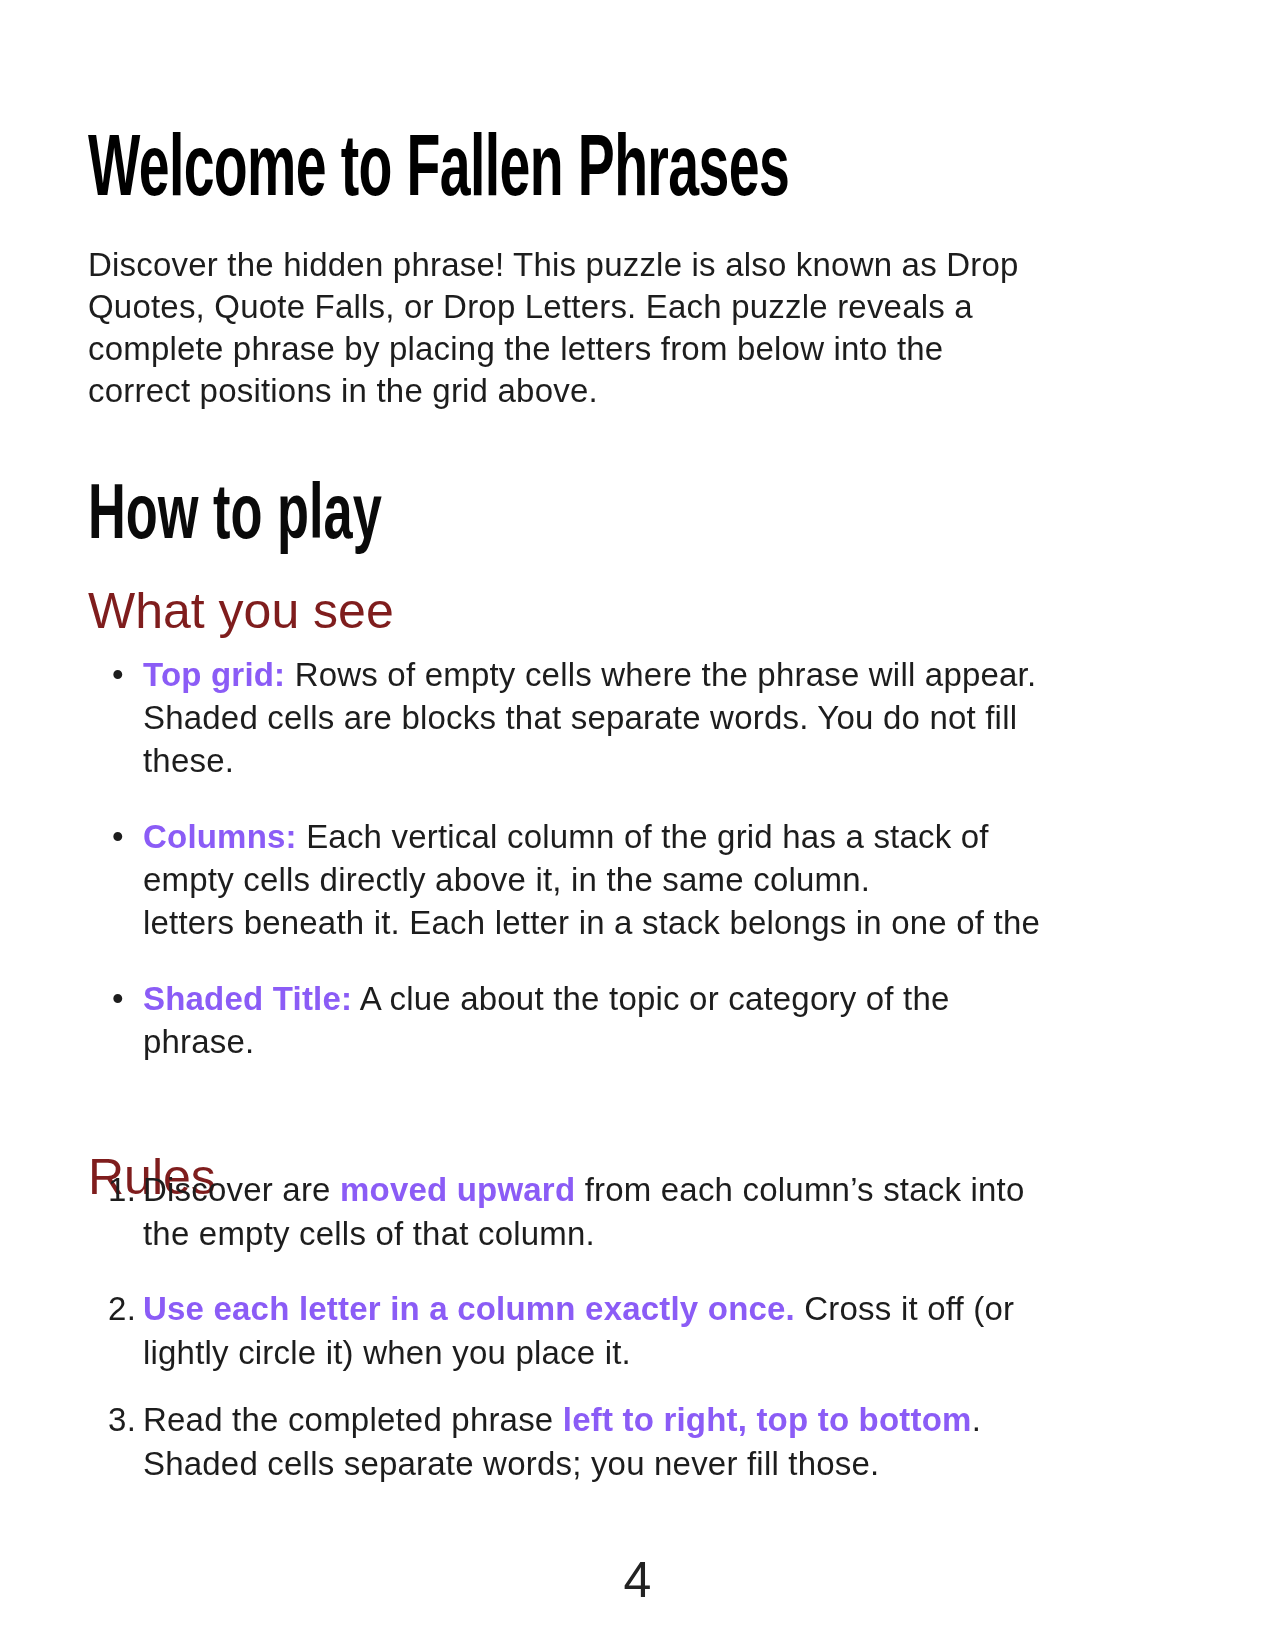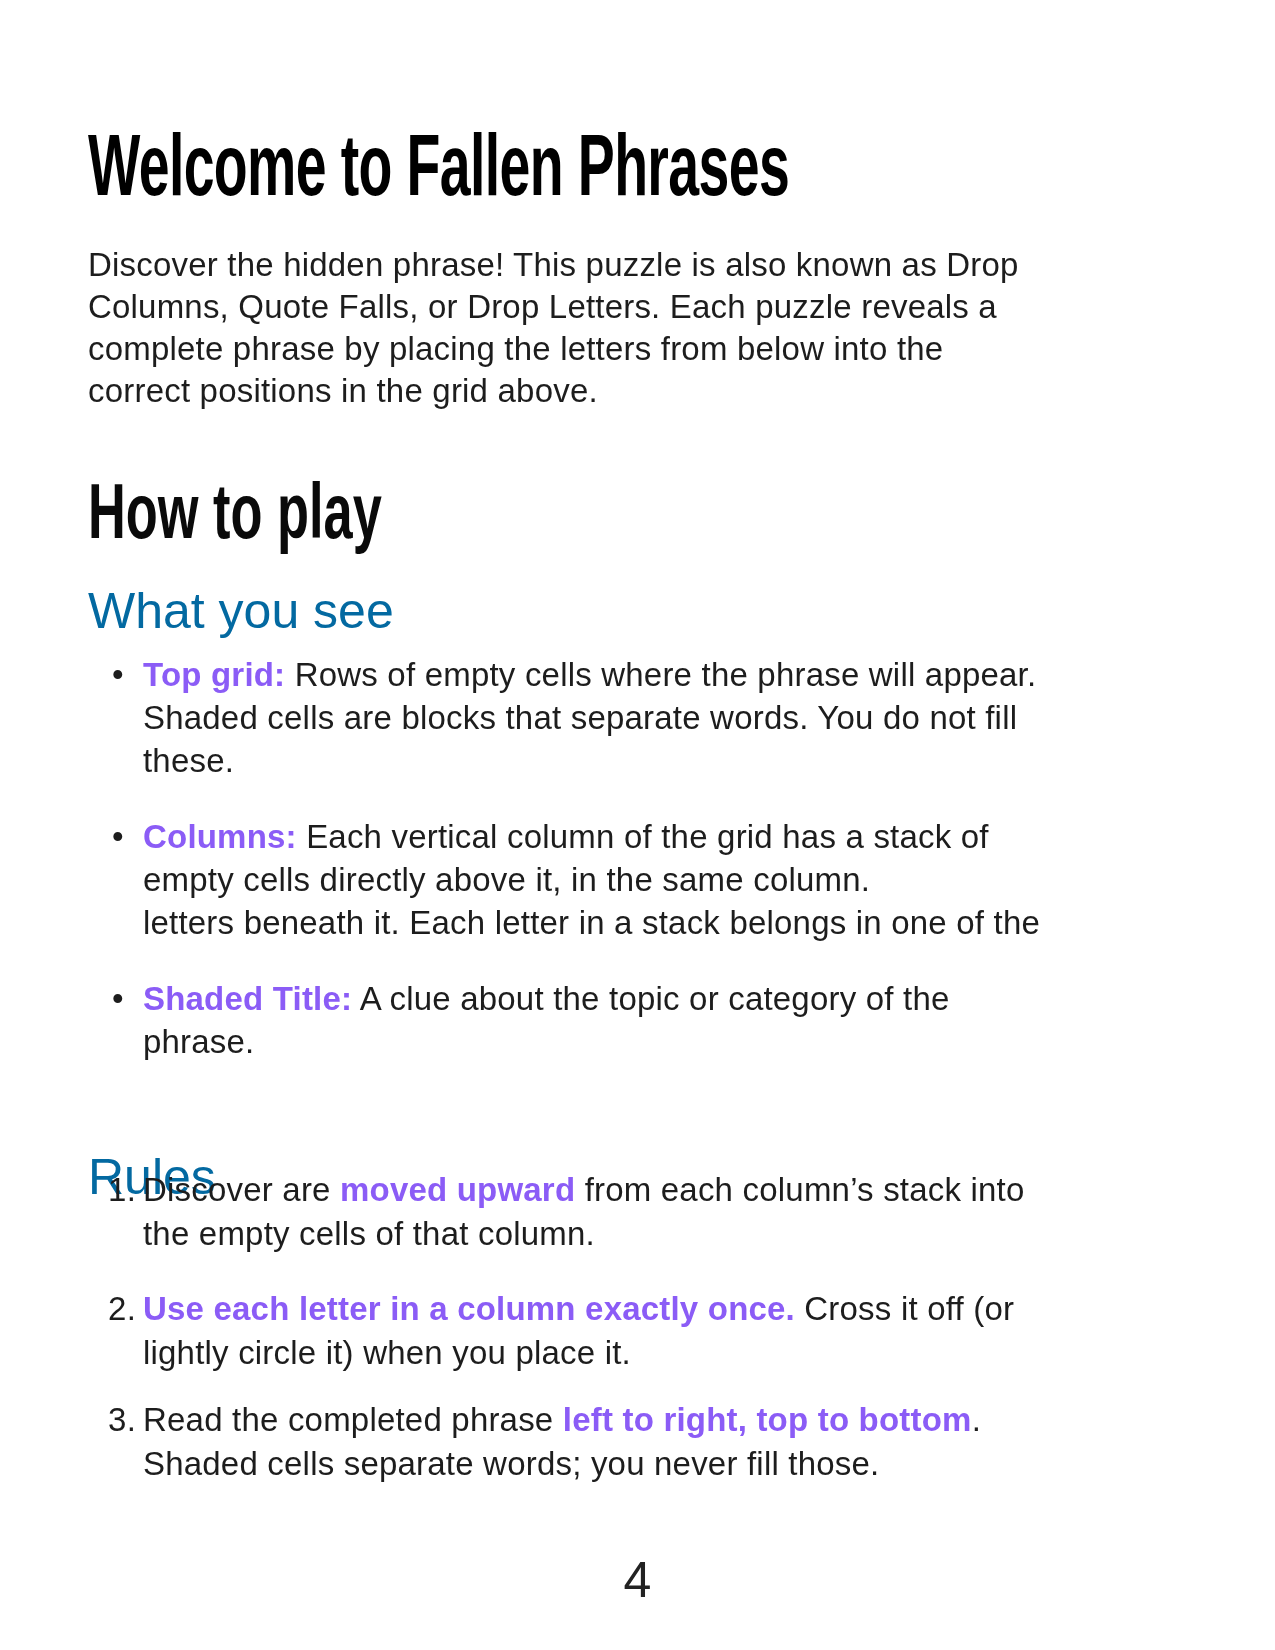--- a/index.html
+++ b/index.html
@@ -32,21 +32,21 @@
     font-weight: 700;
     color: #0a0a0a;
     white-space: nowrap;
     transform: scaleX(0.68);
     transform-origin: 0 0;
   }
   .h3 {
     font-size: 50px;
     line-height: 1;
     font-weight: 500;
-    color: #0369a1;
+    color: #7f1d1d;
     white-space: nowrap;
   }
   .h3-what { top: 586px; }
   .h3-rules { top: 1152px; }
 
   .bodytext { font-size: 33px; letter-spacing: 0.2px; }
   .intro { top: 244px; line-height: 42px; }
   .line { white-space: nowrap; }
 
   .li { line-height: 43px; }
@@ -91,21 +91,21 @@
 </style>
 </head>
 <body>
 
 <div class="page">
 
   <div class="abs h1">Welcome to Fallen Phrases</div>
 
   <div class="abs intro bodytext">
     <div class="line">Discover the hidden phrase! This puzzle is also known as Drop</div>
-    <div class="line">Columns, Quote Falls, or Drop Letters. Each puzzle reveals a</div>
+    <div class="line">Quotes, Quote Falls, or Drop Letters. Each puzzle reveals a</div>
     <div class="line">complete phrase by placing the letters from below into the</div>
     <div class="line">correct positions in the grid above.</div>
   </div>
 
   <div class="abs h2">How to play</div>
 
   <div class="abs h3 h3-what">What you see</div>
 
   <div class="abs li li-b1 bodytext">
     <span class="marker">•</span>

